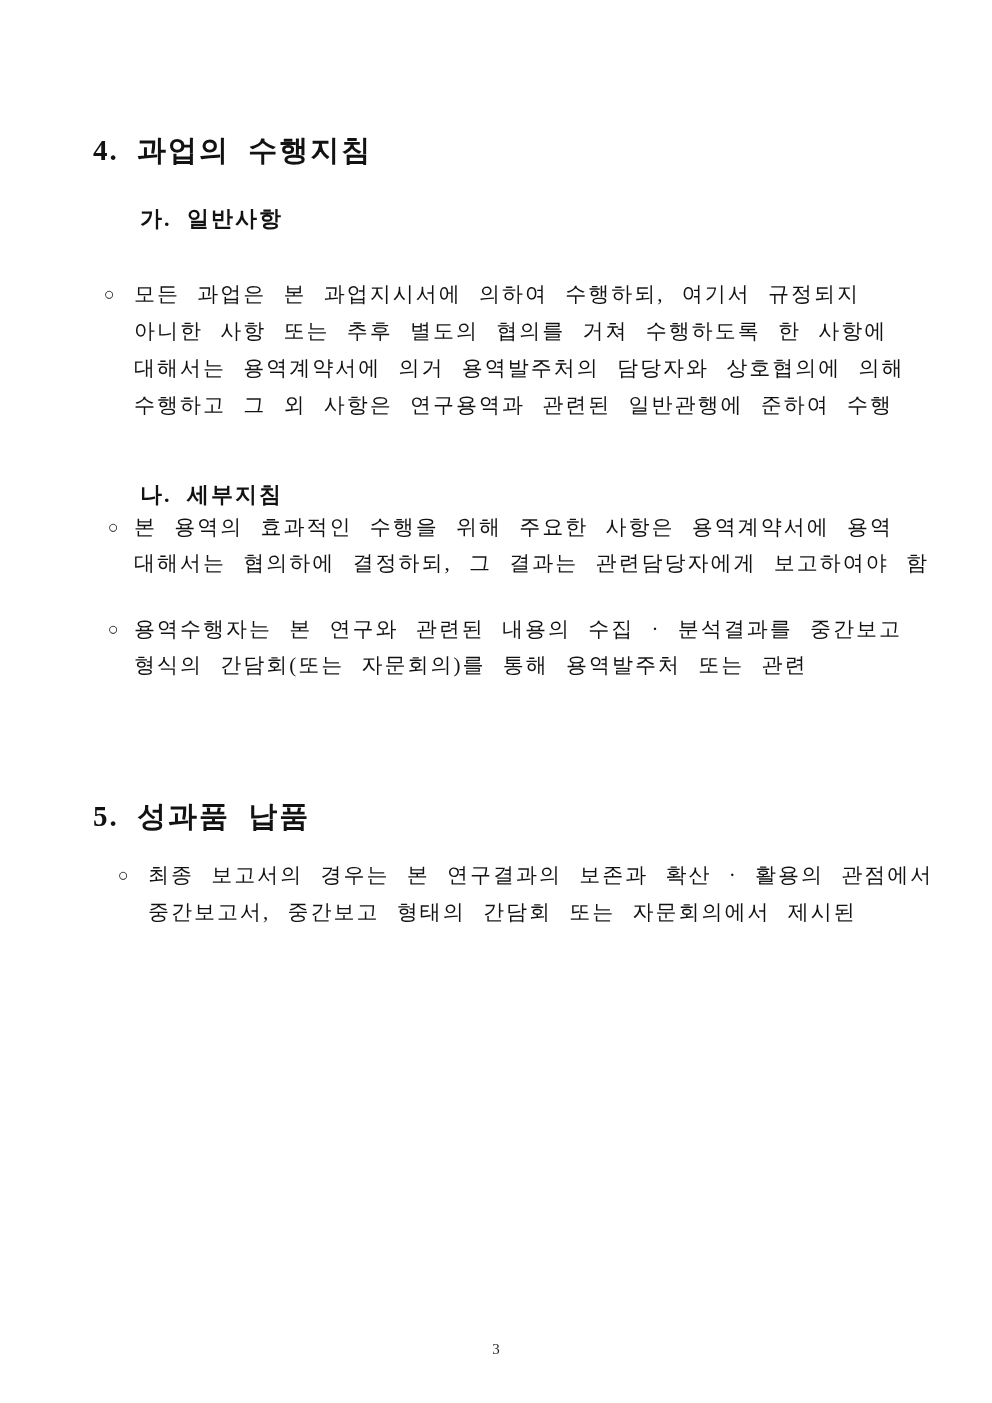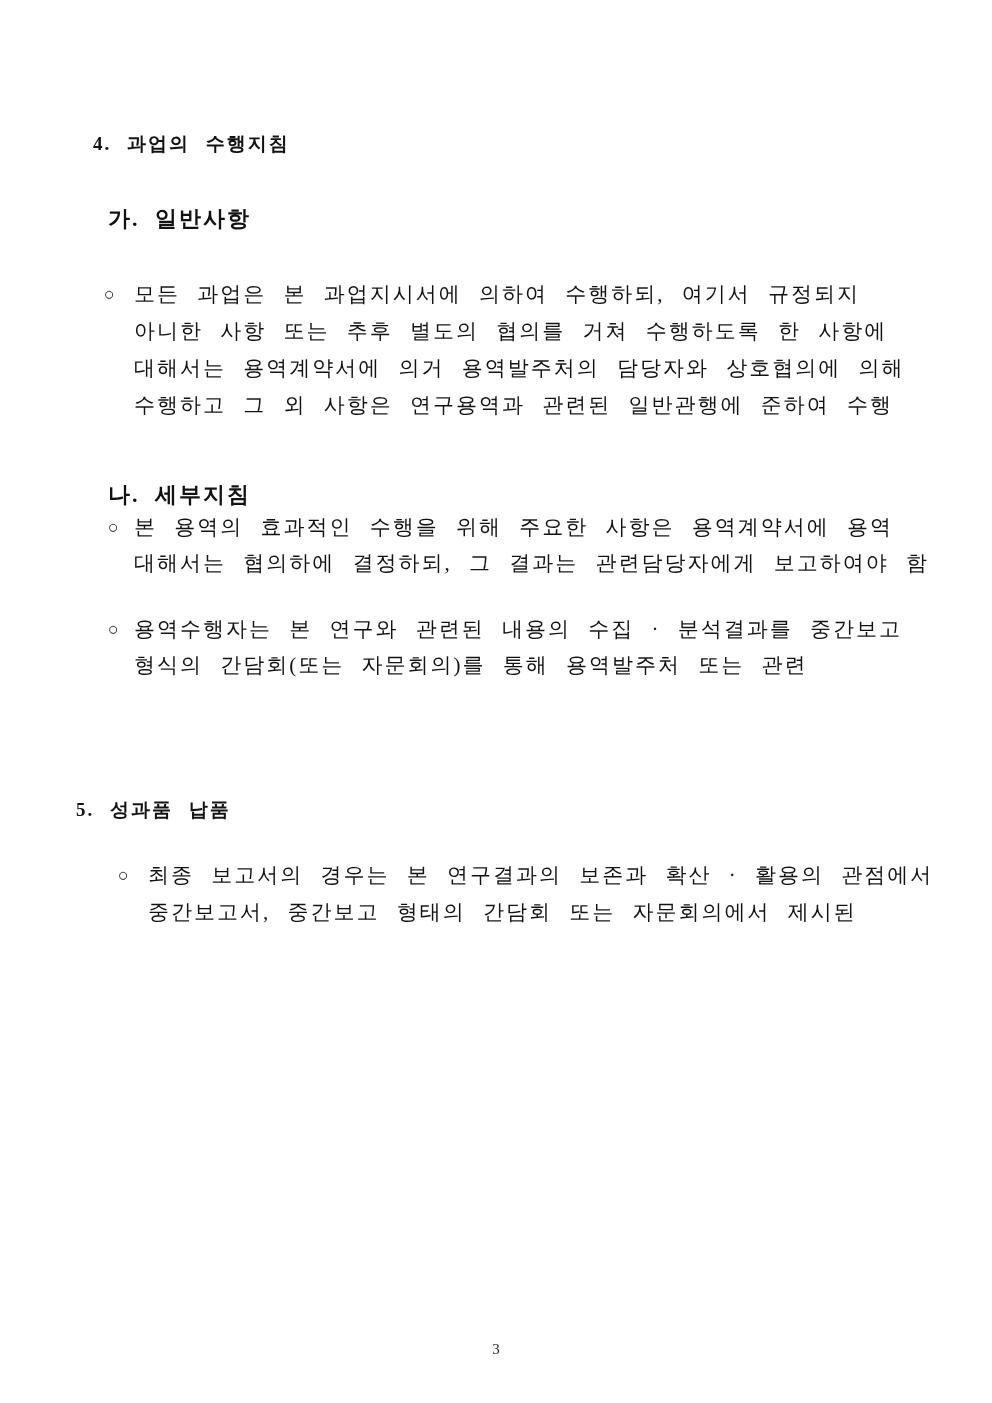--- a/index.html
+++ b/index.html
@@ -11,33 +11,34 @@
     position: relative;
     width: 992px;
     height: 1403px;
     background: #ffffff;
     overflow: hidden;
     font-family: "Liberation Serif", "DejaVu Serif", serif;
     color: #121212;
   }
   .sec-heading {
     position: absolute;
-    font-size: 19px;
+    font-size: 29px;
     font-weight: bold;
     letter-spacing: 2px;
     word-spacing: 9px;
     white-space: nowrap;
   }
   .sub-heading {
     position: absolute;
     font-size: 22px;
     font-weight: bold;
     letter-spacing: 2px;
     word-spacing: 8px;
     white-space: nowrap;
+    margin-left: 32px;
   }
   .bullet-block {
     position: absolute;
     display: flex;
     align-items: flex-start;
     font-size: 21px;
     letter-spacing: 2px;
     word-spacing: 10px;
   }
   .bullet-marker {
@@ -93,21 +94,21 @@
   </div>
 
   <div class="bullet-block lh36 mw26" style="left:108px; top:611px;">
     <span class="bullet-marker">○</span>
     <div class="bullet-lines">
       <div class="ln">용역수행자는 본 연구와 관련된 내용의 수집 · 분석결과를 중간보고</div>
       <div class="ln">형식의 간담회(또는 자문회의)를 통해 용역발주처 또는 관련</div>
     </div>
   </div>
 
-  <div class="sec-heading" style="left:76px; top:797px;">5. 성과품 납품</div>
+  <div class="sec-heading" style="left:93px; top:797px;">5. 성과품 납품</div>
 
   <div class="bullet-block lh37 mw30" style="left:118px; top:857px;">
     <span class="bullet-marker">○</span>
     <div class="bullet-lines">
       <div class="ln">최종 보고서의 경우는 본 연구결과의 보존과 확산 · 활용의 관점에서</div>
       <div class="ln">중간보고서, 중간보고 형태의 간담회 또는 자문회의에서 제시된</div>
     </div>
   </div>
 
   <div class="page-number">3</div>

